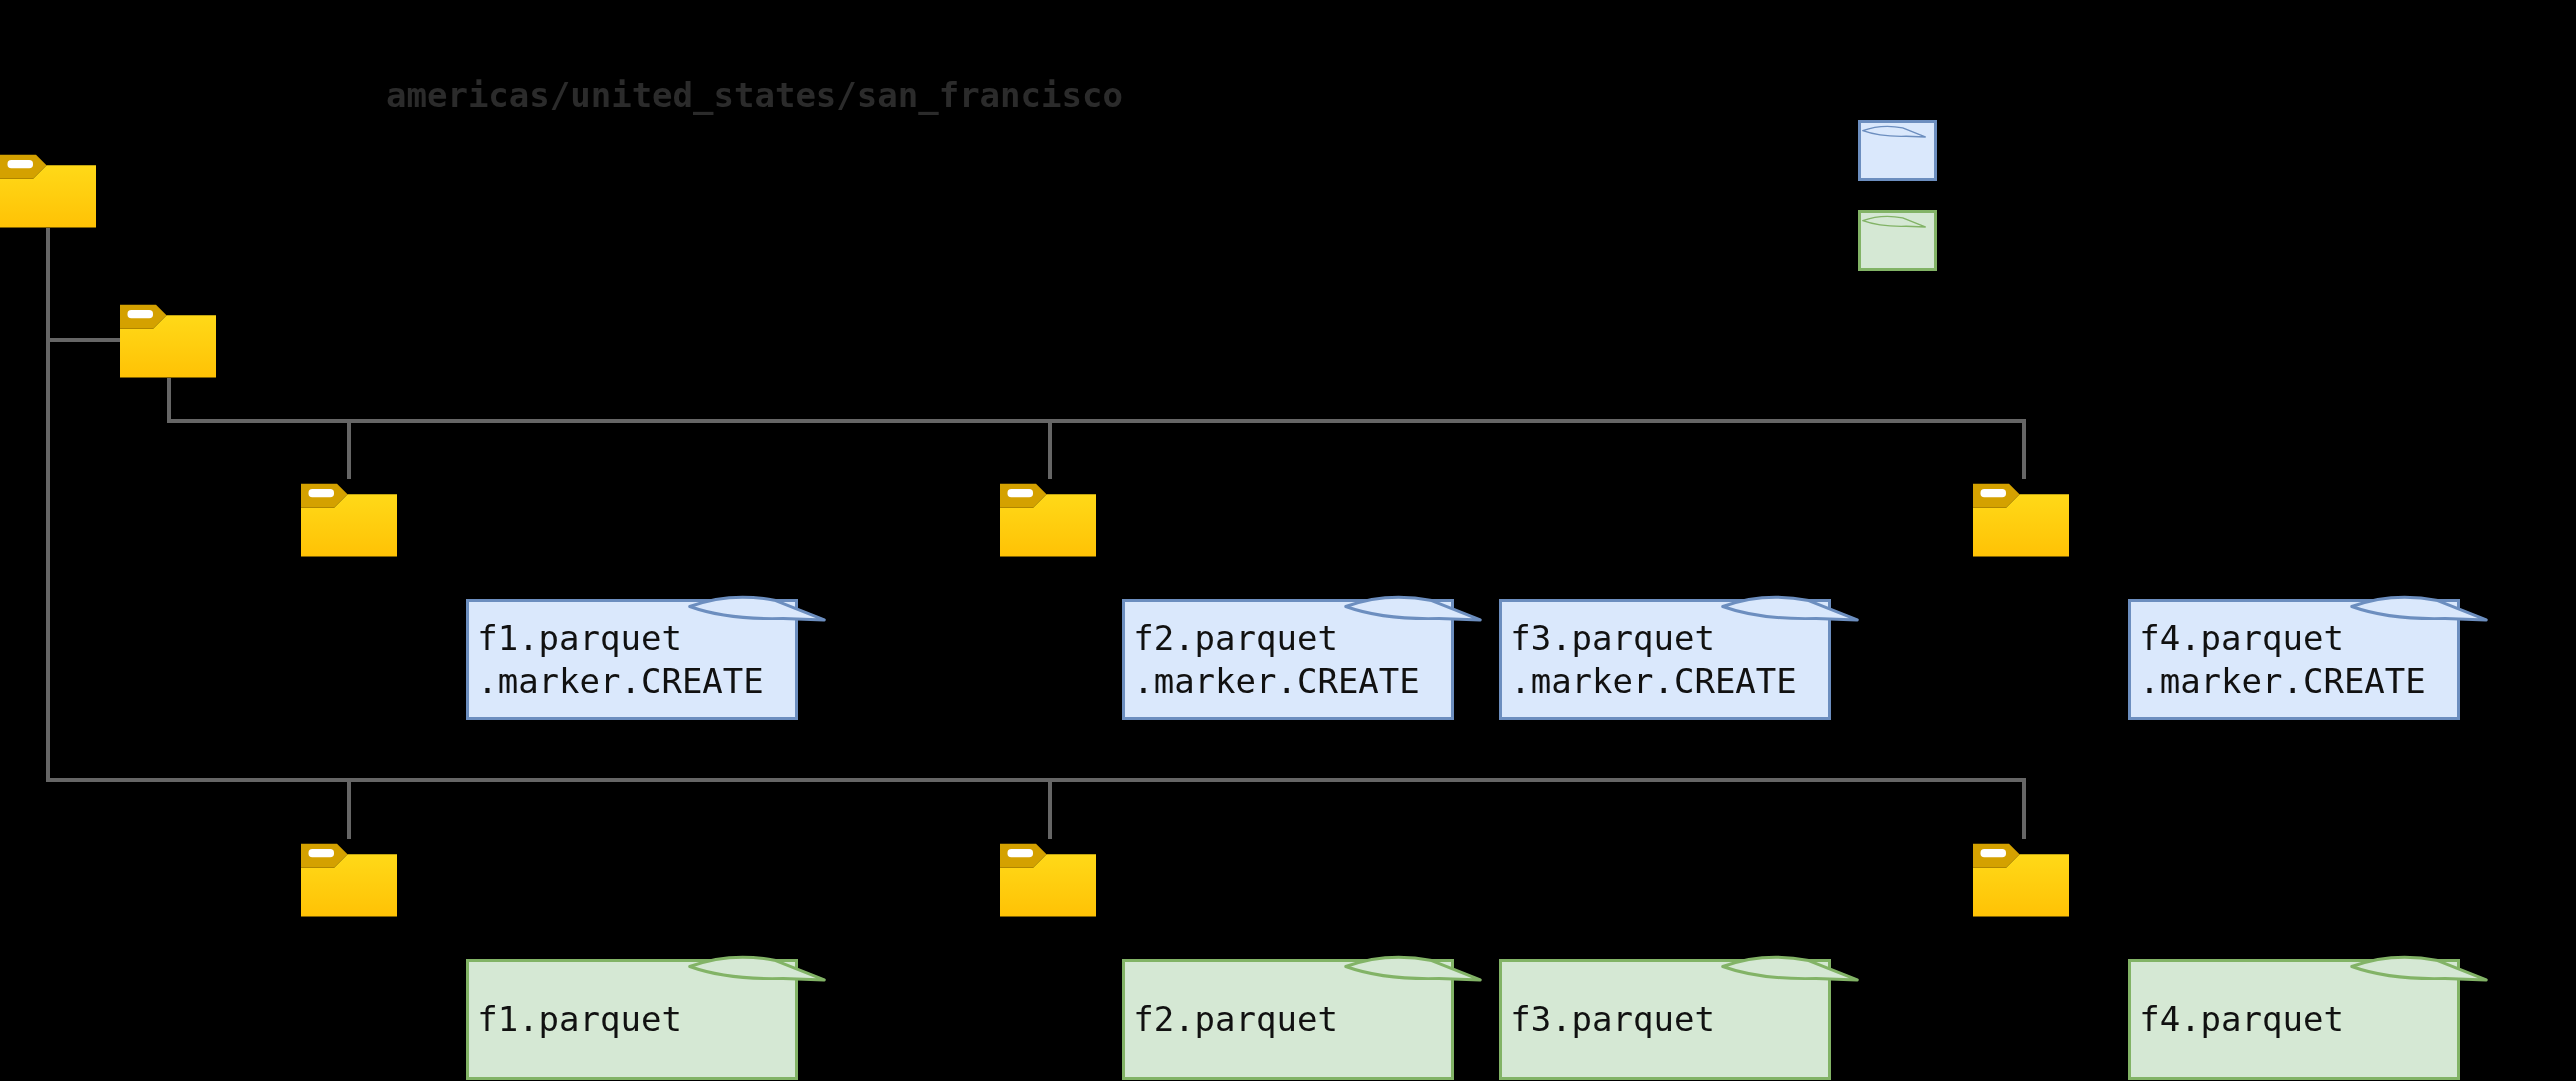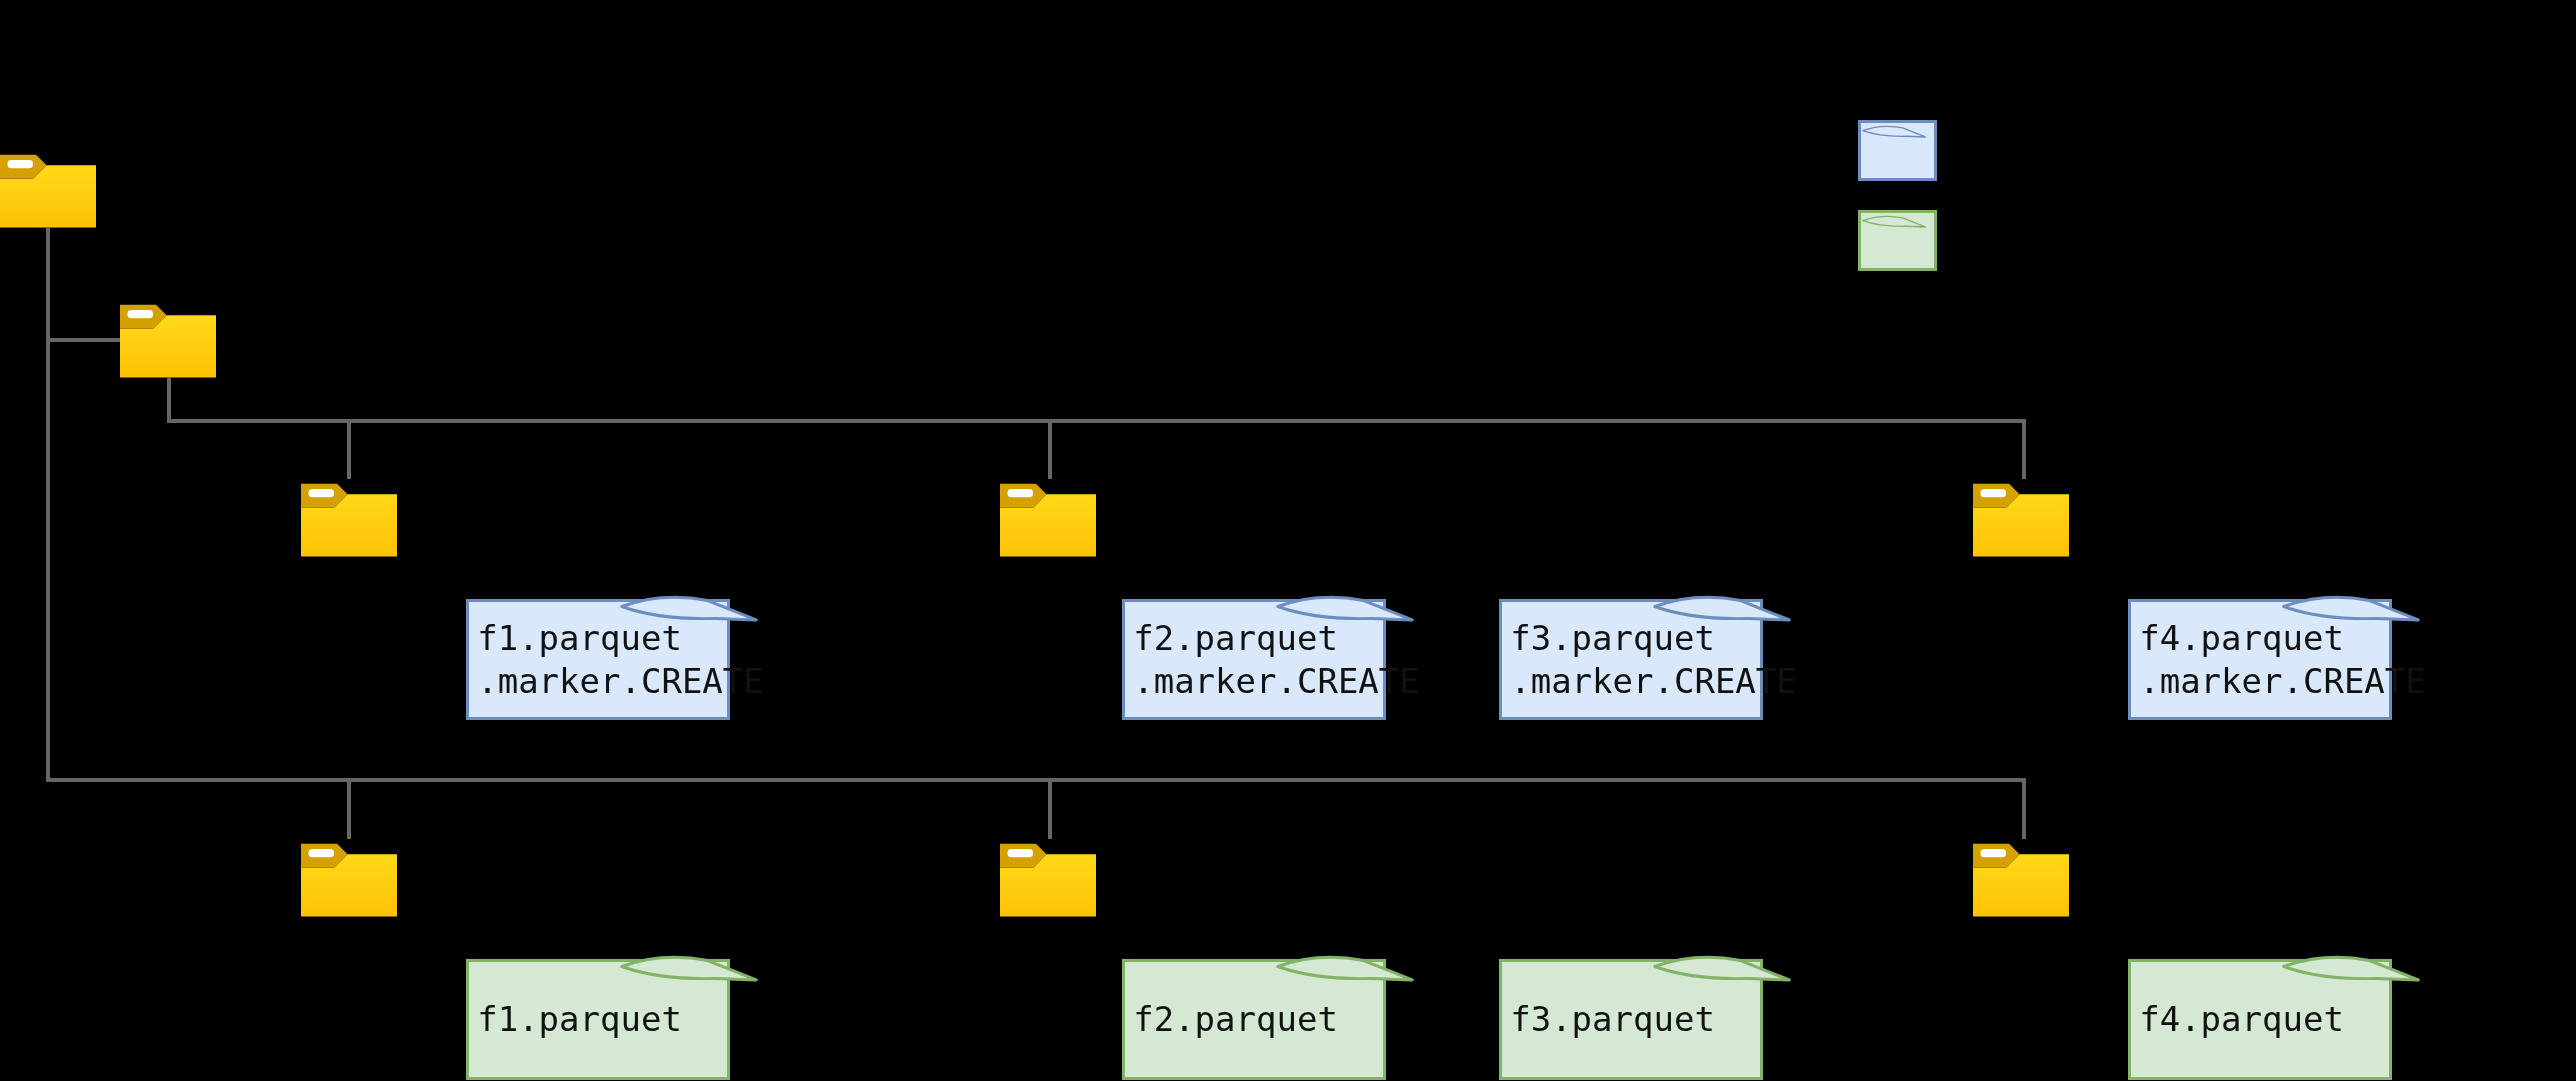--- a/index.html
+++ b/index.html
@@ -24,21 +24,21 @@
   .note{
     position:absolute;box-sizing:border-box;
     display:flex;flex-direction:column;justify-content:center;
     padding-left:8.2px;
     font-size:34px;line-height:43px;color:#111;
     white-space:pre;
   }
   .note.blue{background:#dae8fc;border:3px solid #6c8ebf;}
   .note.green{background:#d5e8d4;border:3px solid #82b366;}
   .note .curl{position:absolute;pointer-events:none;}
-  .big.note{width:264px;height:121px;}
+  .big.note{width:332px;height:121px;}
   .big .curl{right:-33px;top:-12px;width:142px;height:45px;}
   .legend-note{position:absolute;box-sizing:border-box;width:79px;height:61px;}
   .legend-note.blue{background:#dae8fc;border:3px solid #6c8ebf;}
   .legend-note.green{background:#d5e8d4;border:3px solid #82b366;}
   .legend-note .curl{right:-15.7px;top:-6px;width:66px;height:21px;}
 </style>
 </head>
 <body>
 
 <div id="canvas">
@@ -53,20 +53,21 @@
         <path d="M0,103 V38 H44 L62,20 H128 V103 Z" fill="url(#folderGrad)"></path>
         <path d="M0,6 H48 L62,20 L44,38 H0 Z" fill="#d4a100"></path>
         <rect x="10" y="13" width="34" height="11" rx="5" fill="#ffffff"></rect>
       </symbol>
       <symbol id="curl-sym" viewBox="0 0 190 60">
         <path d="M5,22 Q60,2 120,14 L185,40 L130,38 Q55,40 5,22 Z" stroke-width="4" stroke-linejoin="round"></path>
       </symbol>
     </defs>
   </svg>
 
+  <div class="title">americas/united_states/san_francisco</div>
 
   <div class="line" style="left:46px;top:228px;width:3.7px;height:553px;"></div>
   <div class="line" style="left:46px;top:338px;width:76px;height:3.7px;"></div>
   <div class="line" style="left:167px;top:378px;width:3.7px;height:45px;"></div>
   <div class="line" style="left:167px;top:419px;width:1859px;height:3.7px;"></div>
   <div class="line" style="left:347px;top:421px;width:3.7px;height:58px;"></div>
   <div class="line" style="left:1048px;top:421px;width:3.7px;height:58px;"></div>
   <div class="line" style="left:2022px;top:421px;width:3.7px;height:58px;"></div>
   <div class="line" style="left:46px;top:778px;width:1980px;height:3.7px;"></div>
   <div class="line" style="left:347px;top:780px;width:3.7px;height:59px;"></div>

